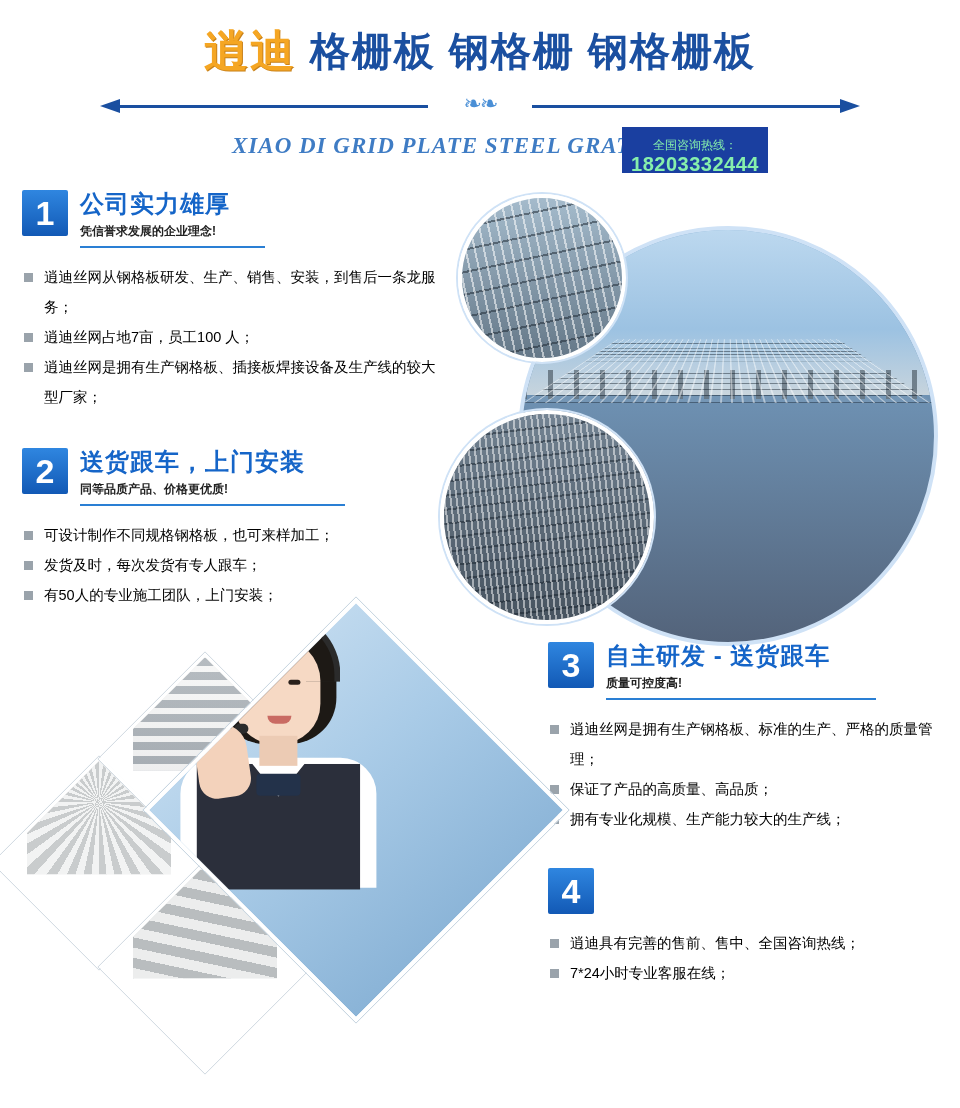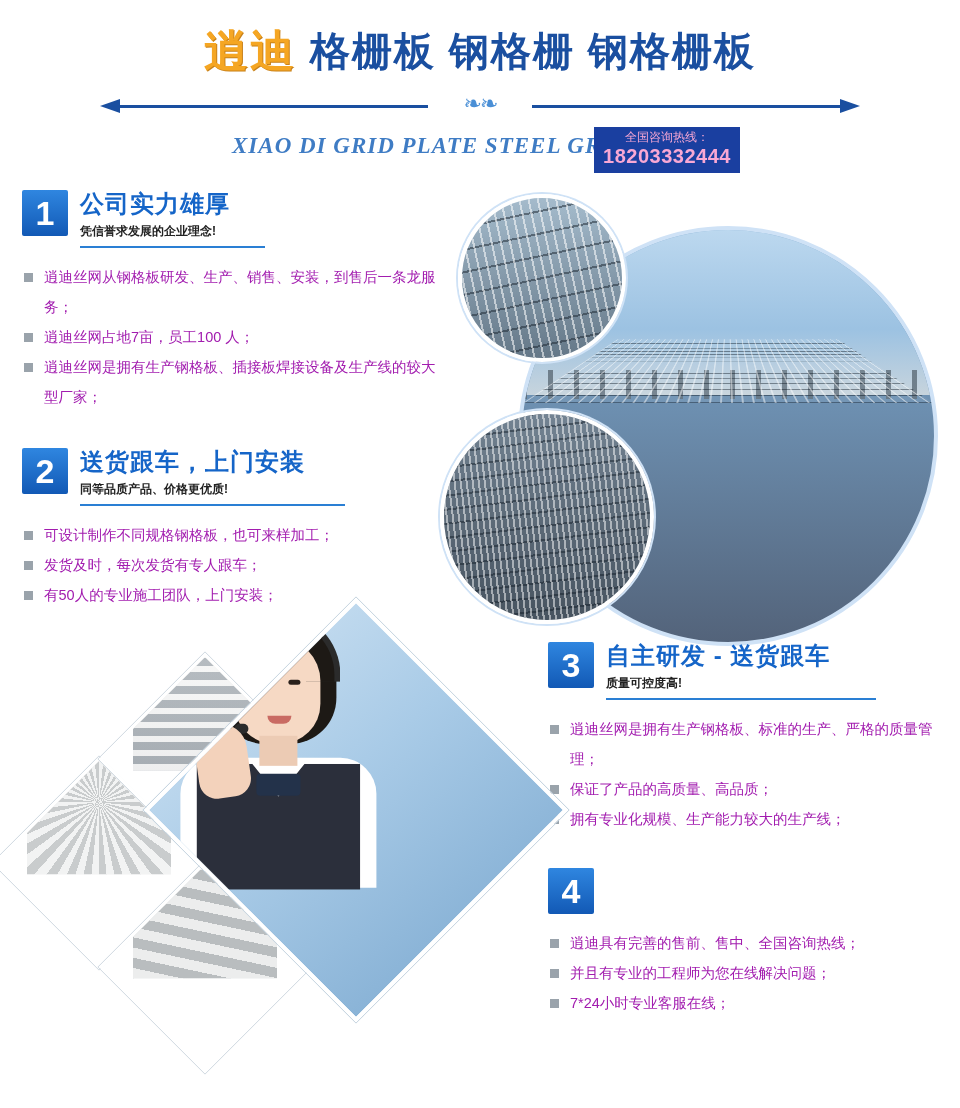--- a/index.html
+++ b/index.html
@@ -86,28 +86,28 @@
     top: 6px;
     font-family: "Liberation Serif", serif;
     font-style: italic;
     font-weight: bold;
     font-size: 23px;
     color: #3f7cc4;
     letter-spacing: 1px;
   }
   .hotline-box {
     position: absolute;
-    left: 594px;
+    left: 622px;
     top: 0px;
     width: 146px;
     height: 46px;
     background: #1a3fa0;
-    color: #f9a8d4;
+    color: #86efac;
     text-align: center;
-    padding-top: 2px;
+    padding-top: 10px;
   }
   .hotline-label { font-size: 12px; line-height: 16px; }
   .hotline-number { font-size: 20px; font-weight: bold; line-height: 22px; letter-spacing: 0.5px; }
 
   
   .num-head {
     position: relative;
     display: flex;
     align-items: flex-start;
   }
@@ -142,21 +142,21 @@
   .underline {
     height: 2px;
     background: #2a7fd4;
     margin-top: 4px;
   }
   ul.bullets { list-style: none; margin-top: 14px; }
   ul.bullets li {
     position: relative;
     padding-left: 22px;
     font-size: 14.5px;
-    color: #a21caf;
+    color: #000000;
     line-height: 30px;
   }
   ul.bullets li::before {
     content: "";
     position: absolute;
     left: 2px;
     top: 11px;
     width: 9px;
     height: 9px;
     background: #9aa3ab;
@@ -433,16 +433,15 @@
     <li>拥有专业化规模、生产能力较大的生产线；</li>
   </ul>
 </div>
 
 <div class="block4">
   <div class="num-head">
     <div class="num-badge">4</div>
   </div>
   <ul class="bullets">
     <li>逍迪具有完善的售前、售中、全国咨询热线；</li>
-    <li>并且有专业的工程师为您在线解决问题；</li>
     <li>7*24小时专业客服在线；</li>
   </ul>
 </div>
 
 </body></html>

